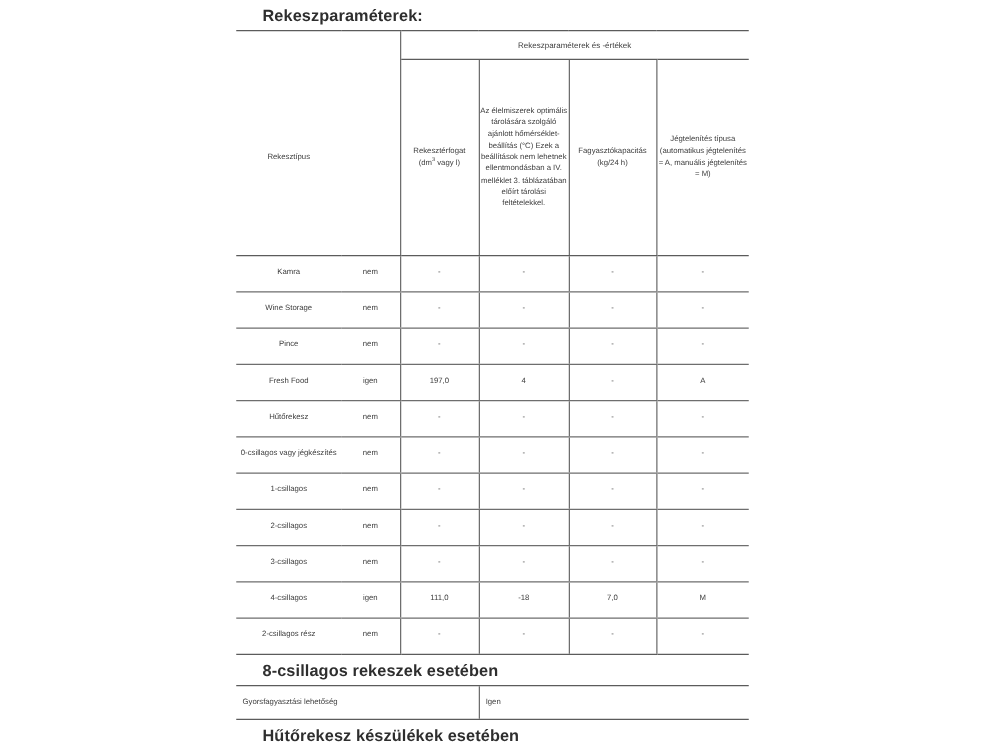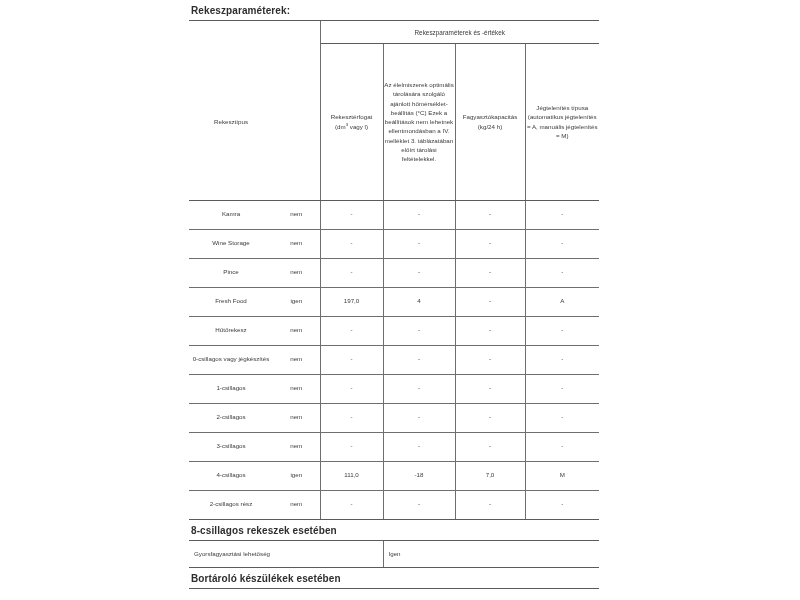--- a/index.html
+++ b/index.html
@@ -23,25 +23,26 @@
   }
 
   .content {
     position: absolute;
     left: 189px;
     top: 0;
     width: 410px;
   }
 
   .section-title {
-    font-size: 10px;
+    font-size: 13px;
     font-weight: bold;
     color: #2e2e2e;
     letter-spacing: 0.1px;
     padding: 5px 0 4px 2px;
+    margin-left: 19px;
   }
 
   
   table.spec {
     width: 410px;
     border-collapse: collapse;
     table-layout: fixed;
     font-size: 6.2px;
     color: #3b3b3b;
   }
@@ -253,18 +254,18 @@
         <col style="width:216px">
       </colgroup>
       <tbody>
           <tr>
         <td class="rule-top rule-bottom">Gyorsfagyasztási lehetőség</td>
         <td class="rule-top rule-bottom vline-l">Igen</td>
       </tr>
     </tbody>
       </table>
 
-    <div class="section-title">Bortároló készülékek esetében</div>
+    <div class="section-title">Hűtőrekesz készülékek esetében</div>
 
     <div class="endrule"></div>
 
   </div>
 </div>
 
 </body></html>

